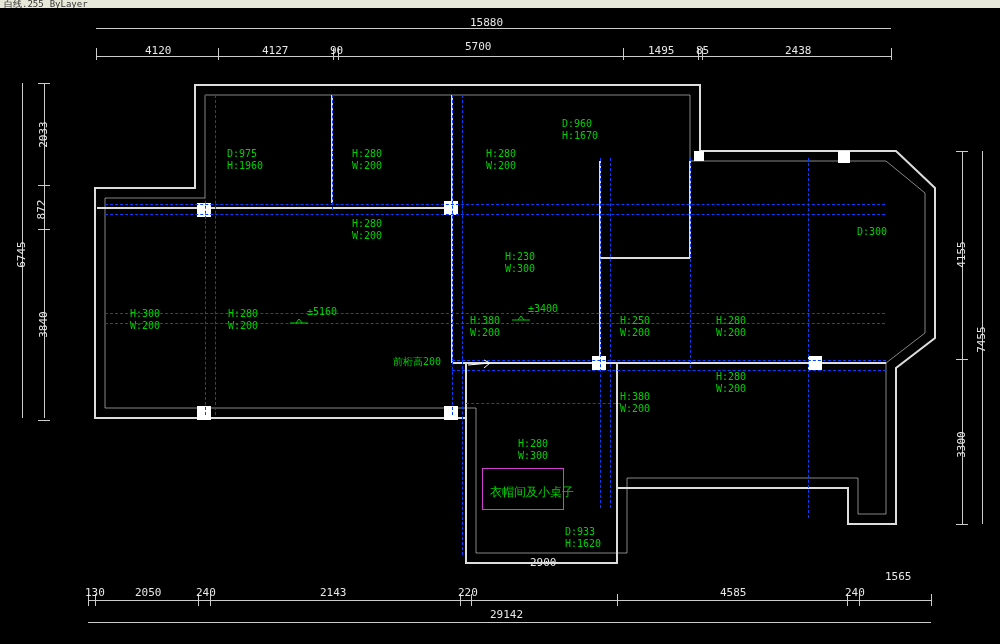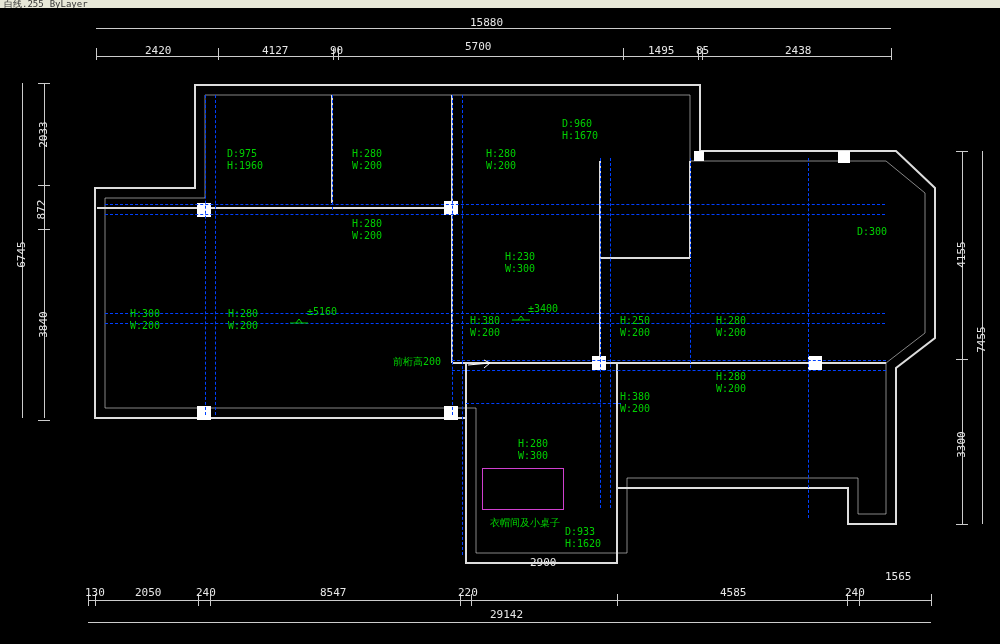--- a/index.html
+++ b/index.html
@@ -81,22 +81,21 @@
     line-height: 1.15;
     white-space: nowrap;
   }
   .note-box {
     position: absolute;
     border: 1px solid #d040d0;
   }
   .note-box-label {
     position: absolute;
     color: #00d000;
-    font-size: 10px;
-    margin-top: 32px;
+    font-size: 12px;
   }
   .lvl {
     position: absolute;
     color: #00d000;
     font-size: 10px;
   }
 </style>
 </head>
 <body>
 
@@ -114,21 +113,21 @@
 
   <div class="tick" style="left:96px;top:40px"></div>
   <div class="tick" style="left:218px;top:40px"></div>
   <div class="tick" style="left:333px;top:40px"></div>
   <div class="tick" style="left:338px;top:40px"></div>
   <div class="tick" style="left:623px;top:40px"></div>
   <div class="tick" style="left:698px;top:40px"></div>
   <div class="tick" style="left:702px;top:40px"></div>
   <div class="tick" style="left:891px;top:40px"></div>
 
-  <div class="dim" style="left:145px;top:36px">2420</div>
+  <div class="dim" style="left:145px;top:36px">4120</div>
   <div class="dim" style="left:262px;top:36px">4127</div>
   <div class="dim" style="left:330px;top:36px">90</div>
   <div class="dim" style="left:465px;top:32px">5700</div>
   <div class="dim" style="left:648px;top:36px">1495</div>
   <div class="dim" style="left:696px;top:36px">85</div>
   <div class="dim" style="left:785px;top:36px">2438</div>
 
   <div class="dim-line-h" style="left:88px;top:592px;width:843px"></div>
   <div class="dim-line-h" style="left:88px;top:614px;width:843px"></div>
   <div class="dim" style="left:490px;top:600px">29142</div>
@@ -140,21 +139,21 @@
   <div class="tick" style="left:460px;top:586px"></div>
   <div class="tick" style="left:471px;top:586px"></div>
   <div class="tick" style="left:617px;top:586px"></div>
   <div class="tick" style="left:847px;top:586px"></div>
   <div class="tick" style="left:859px;top:586px"></div>
   <div class="tick" style="left:931px;top:586px"></div>
 
   <div class="dim" style="left:85px;top:578px">130</div>
   <div class="dim" style="left:135px;top:578px">2050</div>
   <div class="dim" style="left:196px;top:578px">240</div>
-  <div class="dim" style="left:320px;top:578px">8547</div>
+  <div class="dim" style="left:320px;top:578px">2143</div>
   <div class="dim" style="left:458px;top:578px">220</div>
   <div class="dim" style="left:530px;top:548px">2900</div>
   <div class="dim" style="left:720px;top:578px">4585</div>
   <div class="dim" style="left:845px;top:578px">240</div>
   <div class="dim" style="left:885px;top:562px">1565</div>
 
   <div class="dim-line-v" style="left:22px;top:75px;height:335px"></div>
   <div class="dim-line-v" style="left:44px;top:75px;height:335px"></div>
   <div class="dim" style="left:8px;top:240px;transform:rotate(-90deg)">6745</div>
 

